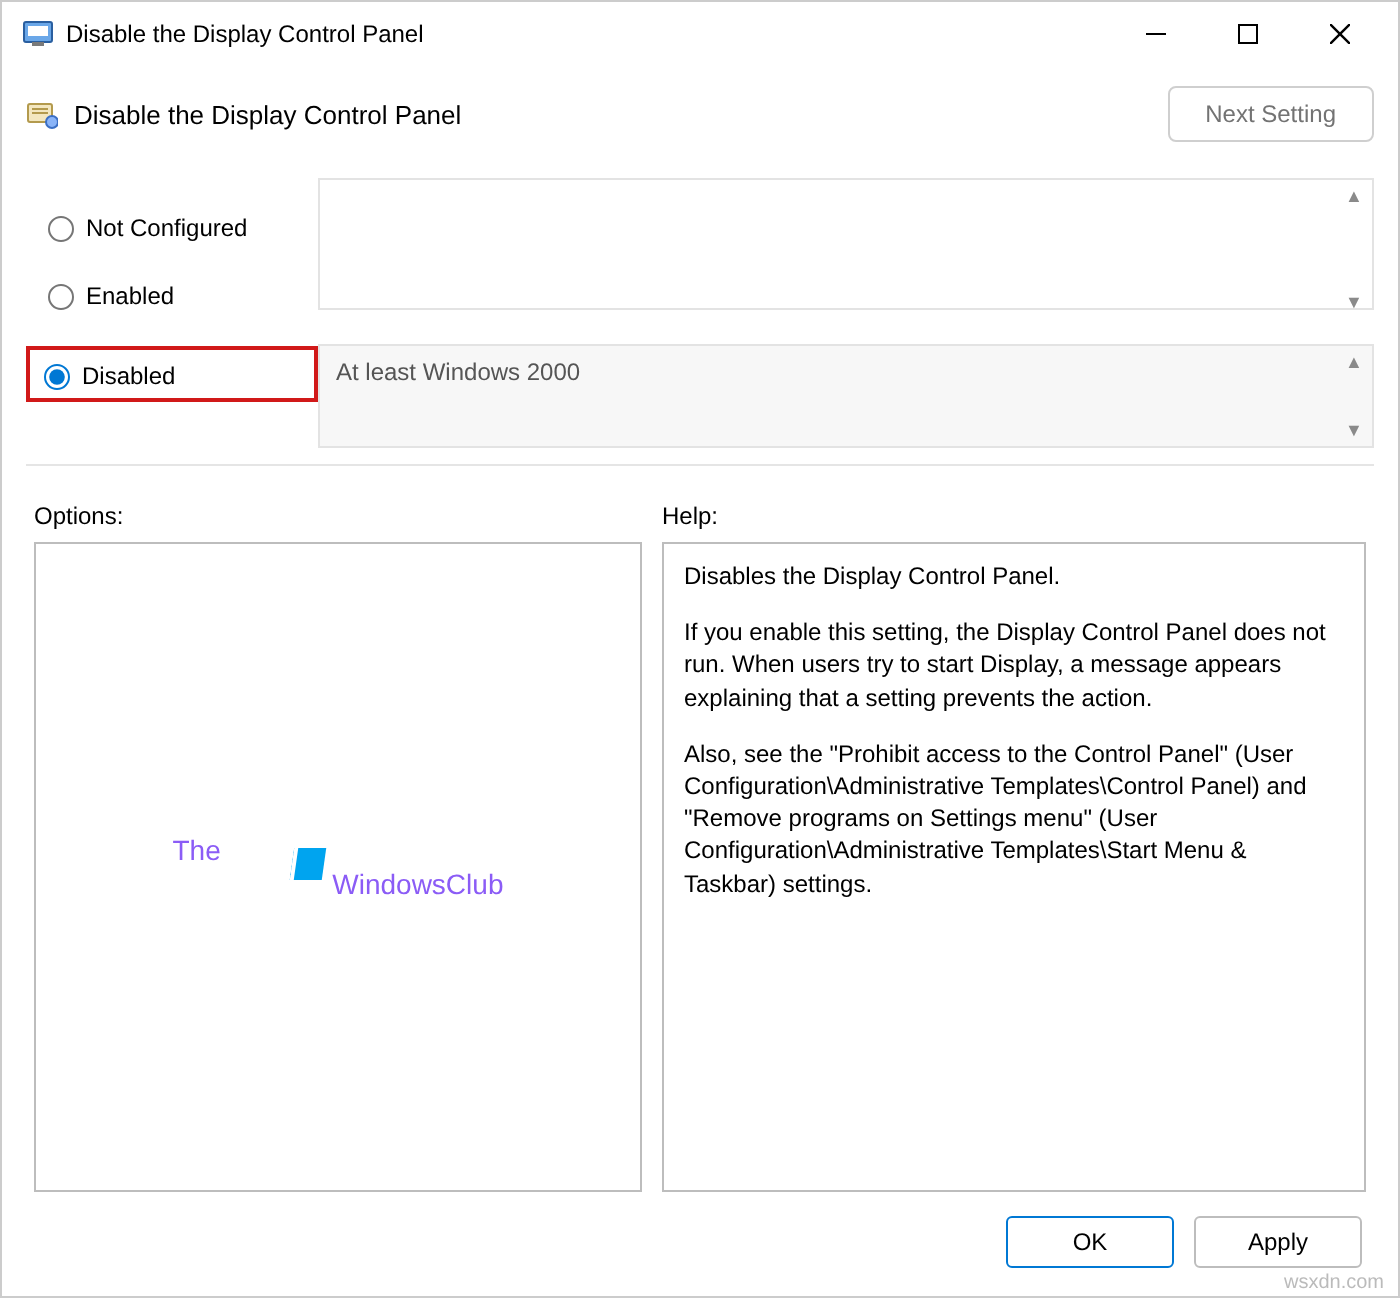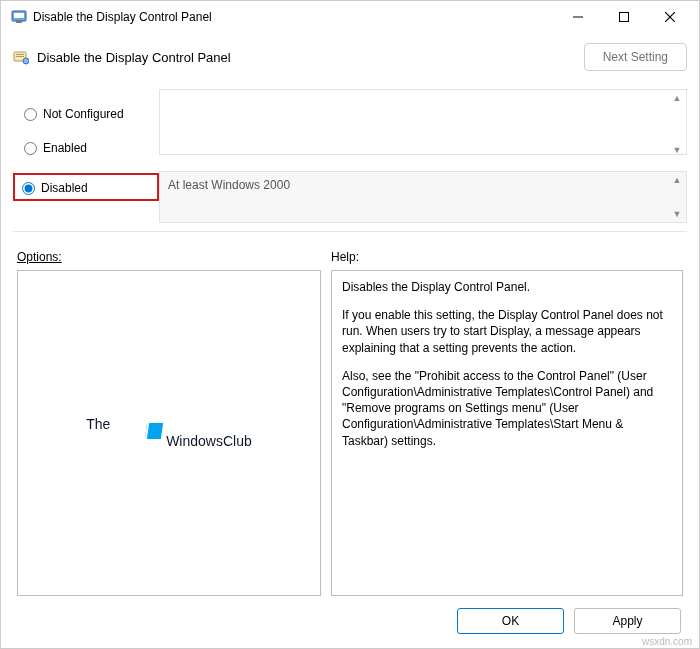--- a/index.html
+++ b/index.html
@@ -22,32 +22,32 @@
     .radio-row input { margin-right: 6px; accent-color: #0078d4; }
     .radio-row.highlight { border: 2px solid #d11919; padding: 4px 6px 4px 2px; margin-left: -6px; }
     .labels-col { width: 100px; padding-top: 8px; }
     .labels-col .lbl { font-size: 12px; text-align: right; padding-right: 8px; color: #000; }
     .fields-col { flex: 1; padding-top: 8px; }
     .comment-box { width: 100%; height: 66px; border: 1px solid #e3e3e3; background: #fff; font-size: 12px; padding: 4px; resize: none; position: relative; }
     .comment-wrap { position: relative; }
     .scroll-arrows { position: absolute; right: 4px; top: 4px; bottom: 4px; width: 12px; display: flex; flex-direction: column; justify-content: space-between; color: #8a8a8a; font-size: 9px; align-items: center; }
     .supported-box { width: 100%; height: 52px; border: 1px solid #e3e3e3; background: #f7f7f7; font-size: 12px; padding: 6px 8px; color: #555; position: relative; }
     .section-labels { display: flex; padding: 18px 16px 6px 16px; font-size: 12px; }
-    .section-labels .opt { width: 314px; text-decoration: underline; }
+    .section-labels .opt { width: 314px; }
     .section-labels .hlp { flex: 1; }
     .panes { display: flex; padding: 0 16px; gap: 10px; flex: 1; min-height: 0; }
     .pane { border: 1px solid #bdbdbd; background: #fff; font-size: 12px; overflow: auto; }
     .pane.options { width: 304px; position: relative; display: flex; align-items: center; justify-content: center; }
     .pane.help { flex: 1; padding: 8px 10px; line-height: 1.35; }
     .pane.help p { margin: 0 0 12px 0; }
-    .watermark { text-align: left; font-size: 14px; color: #0f172a; line-height: 1.2; position: relative; }
+    .watermark { text-align: left; font-size: 14px; color: #8b5cf6; line-height: 1.2; position: relative; }
     .watermark .word-the { display: block; }
     .watermark .win-icon { display: inline-block; width: 16px; height: 16px; background: #00a4ef; vertical-align: middle; transform: skewX(-8deg); margin-left: 60px; margin-top: -18px; position: relative; top: -2px; box-shadow: 2px 0 0 #fff inset; }
     .bottom-bar { padding: 12px 18px 14px 0; display: flex; justify-content: flex-end; gap: 10px; }
-    .bottom-bar button { width: 107px; padding: 5px 0; font-size: 12px; background: #fff; border: 1px solid #bdbdbd; border-radius: 3px; }
+    .bottom-bar button { width: 84px; padding: 5px 0; font-size: 12px; background: #fff; border: 1px solid #bdbdbd; border-radius: 3px; }
     .bottom-bar button.primary { border-color: #0078d4; }
     .divider { height: 1px; background: #e5e5e5; margin: 8px 12px 0 12px; }
     .watermark-source { position: absolute; right: 8px; bottom: 2px; font-size: 10px; color: #bbb; }
     .gap-comment-supported { height: 12px; }
   </style>
 </head>
 <body>
 
 <div class="window">
 

